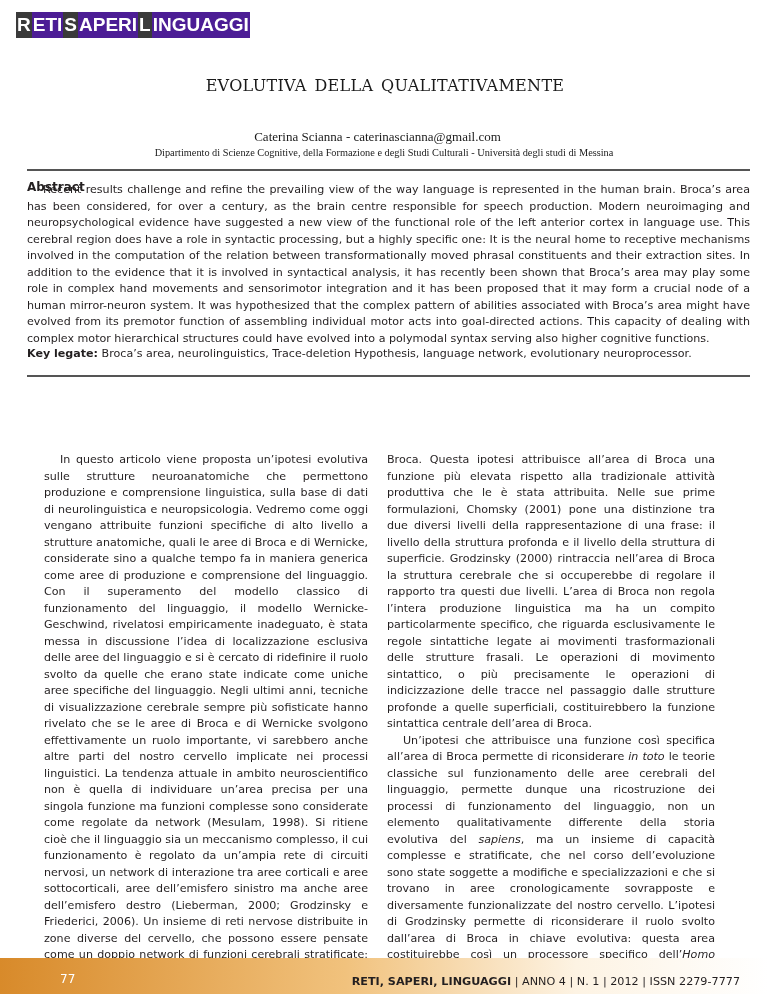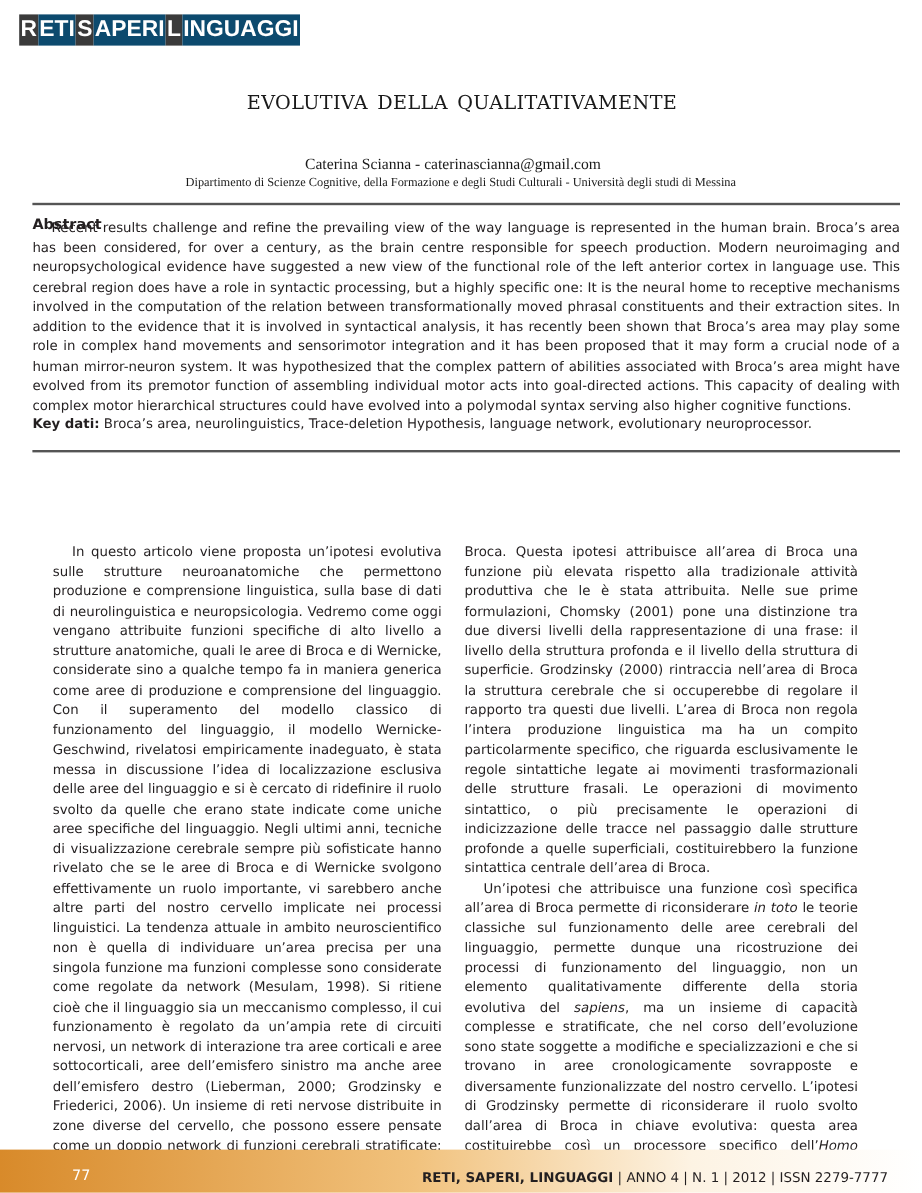--- a/index.html
+++ b/index.html
@@ -1,21 +1,21 @@
 <!DOCTYPE html>
 <html><head>
 <meta charset="utf-8">
 <style>
   html, body { margin:0; padding:0; }
   body { width:768px; height:994px; background:#ffffff; position:relative; overflow:hidden; font-family:"DejaVu Sans", sans-serif; color:#231f20; }
 
   
   .logo { position:absolute; left:16px; top:12px; height:26px; display:flex; align-items:stretch; font-family:"Liberation Sans", sans-serif; font-weight:bold; font-size:19px; line-height:26px; letter-spacing:0px; }
   .logo span.blk { display:inline-block; padding:0 1px; }
-  .logo .bg { background:#0c4a6e; color:#fff; }
+  .logo .bg { background:#4c1d95; color:#fff; }
   .logo .dark { background:#3a3a3a; color:#fff; }
 
   
   .title { position:absolute; left:60px; width:650px; top:70px; text-align:center; font-family:"DejaVu Serif", serif; font-variant:small-caps; font-size:23.5px; line-height:26px; color:#1a1a1a; letter-spacing:0.3px; }
   .author { position:absolute; left:0; width:755px; top:129px; text-align:center; font-family:"Liberation Serif", serif; font-size:13px; color:#1a1a1a; }
   .affil { position:absolute; left:0; width:768px; top:147px; text-align:center; font-family:"Liberation Serif", serif; font-size:10.3px; color:#1a1a1a; }
 
   .rule { position:absolute; left:27px; width:723px; height:2px; background:#555; }
 
   .abstract-head { position:absolute; left:27px; top:180px; font-family:"DejaVu Sans", sans-serif; font-weight:bold; font-size:12px; }
@@ -51,21 +51,21 @@
 </div>
 <div class="author">Caterina Scianna - caterinascianna@gmail.com</div>
 <div class="affil">Dipartimento di Scienze Cognitive, della Formazione e degli Studi Culturali - Università degli studi di Messina</div>
 
 <div class="rule" style="top:169px;"></div>
 
 <div class="abstract-head">Abstract</div>
 <div class="abstract">Recent results challenge and refine the prevailing view of the way language is represented in the human brain. Broca’s area has been considered, for over a century, as the brain centre responsible for speech production. Modern neuroimaging and neuropsychological evidence have suggested a new view of the functional role of the left anterior cortex in language use. This cerebral region does have a role in syntactic processing, but a highly specific one: It is the neural home to receptive mechanisms involved in the computation of the relation between transformationally moved phrasal constituents and their extraction sites. In addition to the evidence that it is involved in syntactical analysis, it has recently been shown that Broca’s area may play some role in complex hand movements and sensorimotor integration and it has been proposed that it may form a crucial node of a human mirror-neuron system. It was hypothesized that the complex pattern of abilities associated with Broca’s area might have evolved from its premotor function of assembling individual motor acts into goal-directed actions. This capacity of dealing with complex motor hierarchical structures could have evolved into a polymodal syntax serving also higher cognitive functions.</div>
 
 <div class="keywords">
-  <b>Key dati:</b><span> Broca’s area, neurolinguistics, Trace-deletion Hypothesis, language network, evolutionary neuroprocessor.</span>
+  <b>Key legate:</b><span> Broca’s area, neurolinguistics, Trace-deletion Hypothesis, language network, evolutionary neuroprocessor.</span>
 </div>
 
 <div class="rule" style="top:375px;"></div>
 
 <div class="col left">
   <p>In questo articolo viene proposta un’ipotesi evolutiva sulle strutture neuroanatomiche che permettono produzione e comprensione linguistica, sulla base di dati di neurolinguistica e neuropsicologia. Vedremo come oggi vengano attribuite funzioni specifiche di alto livello a strutture anatomiche, quali le aree di Broca e di Wernicke, considerate sino a qualche tempo fa in maniera generica come aree di produzione e comprensione del linguaggio. Con il superamento del modello classico di funzionamento del linguaggio, il modello Wernicke-Geschwind, rivelatosi empiricamente inadeguato, è stata messa in discussione l’idea di localizzazione esclusiva delle aree del linguaggio e si è cercato di ridefinire il ruolo svolto da quelle che erano state indicate come uniche aree specifiche del linguaggio. Negli ultimi anni, tecniche di visualizzazione cerebrale sempre più sofisticate hanno rivelato che se le aree di Broca e di Wernicke svolgono effettivamente un ruolo importante, vi sarebbero anche altre parti del nostro cervello implicate nei processi linguistici. La tendenza attuale in ambito neuroscientifico non è quella di individuare un’area precisa per una singola funzione ma funzioni complesse sono considerate come regolate da network (Mesulam, 1998). Si ritiene cioè che il linguaggio sia un meccanismo complesso, il cui funzionamento è regolato da un’ampia rete di circuiti nervosi, un network di interazione tra aree corticali e aree sottocorticali, aree dell’emisfero sinistro ma anche aree dell’emisfero destro (Lieberman, 2000; Grodzinsky e Friederici, 2006). Un insieme di reti nervose distribuite in zone diverse del cervello, che possono essere pensate come un doppio network di funzioni cerebrali stratificate: da una parte strutture profonde, quali i gangli basali, connesse ai comportamenti più primitivi come la fonazione e il controllo motorio, dall’altra un livello corticale superiore, responsabile delle operazioni astratte connesse alle funzioni secondarie superiori.</p>
 
 </div>
 
 <div class="col right">

